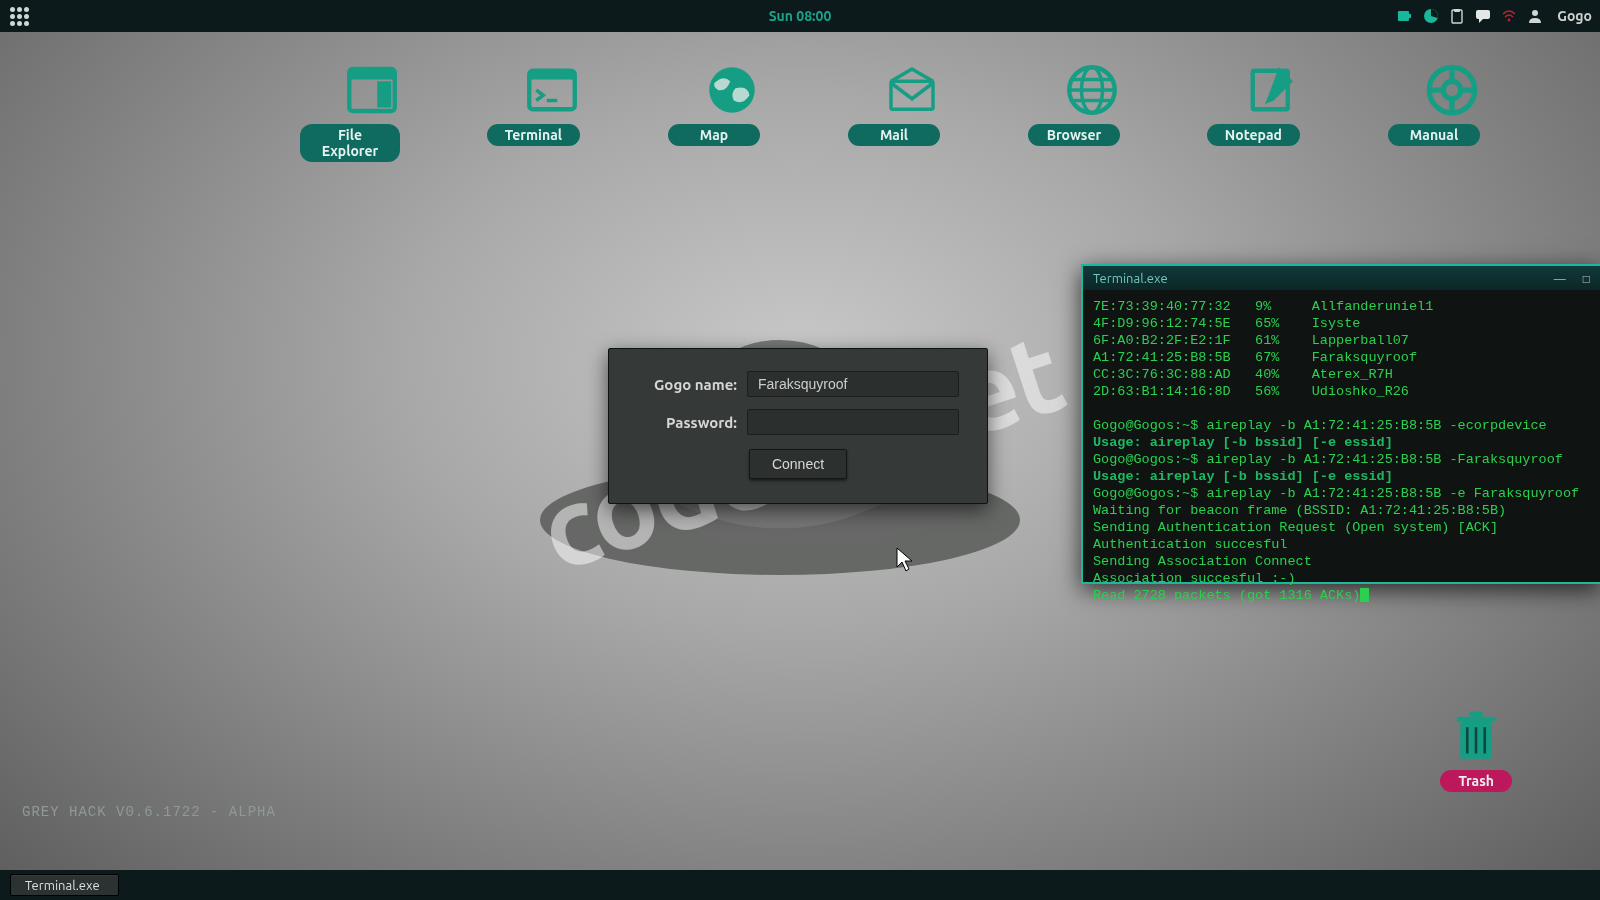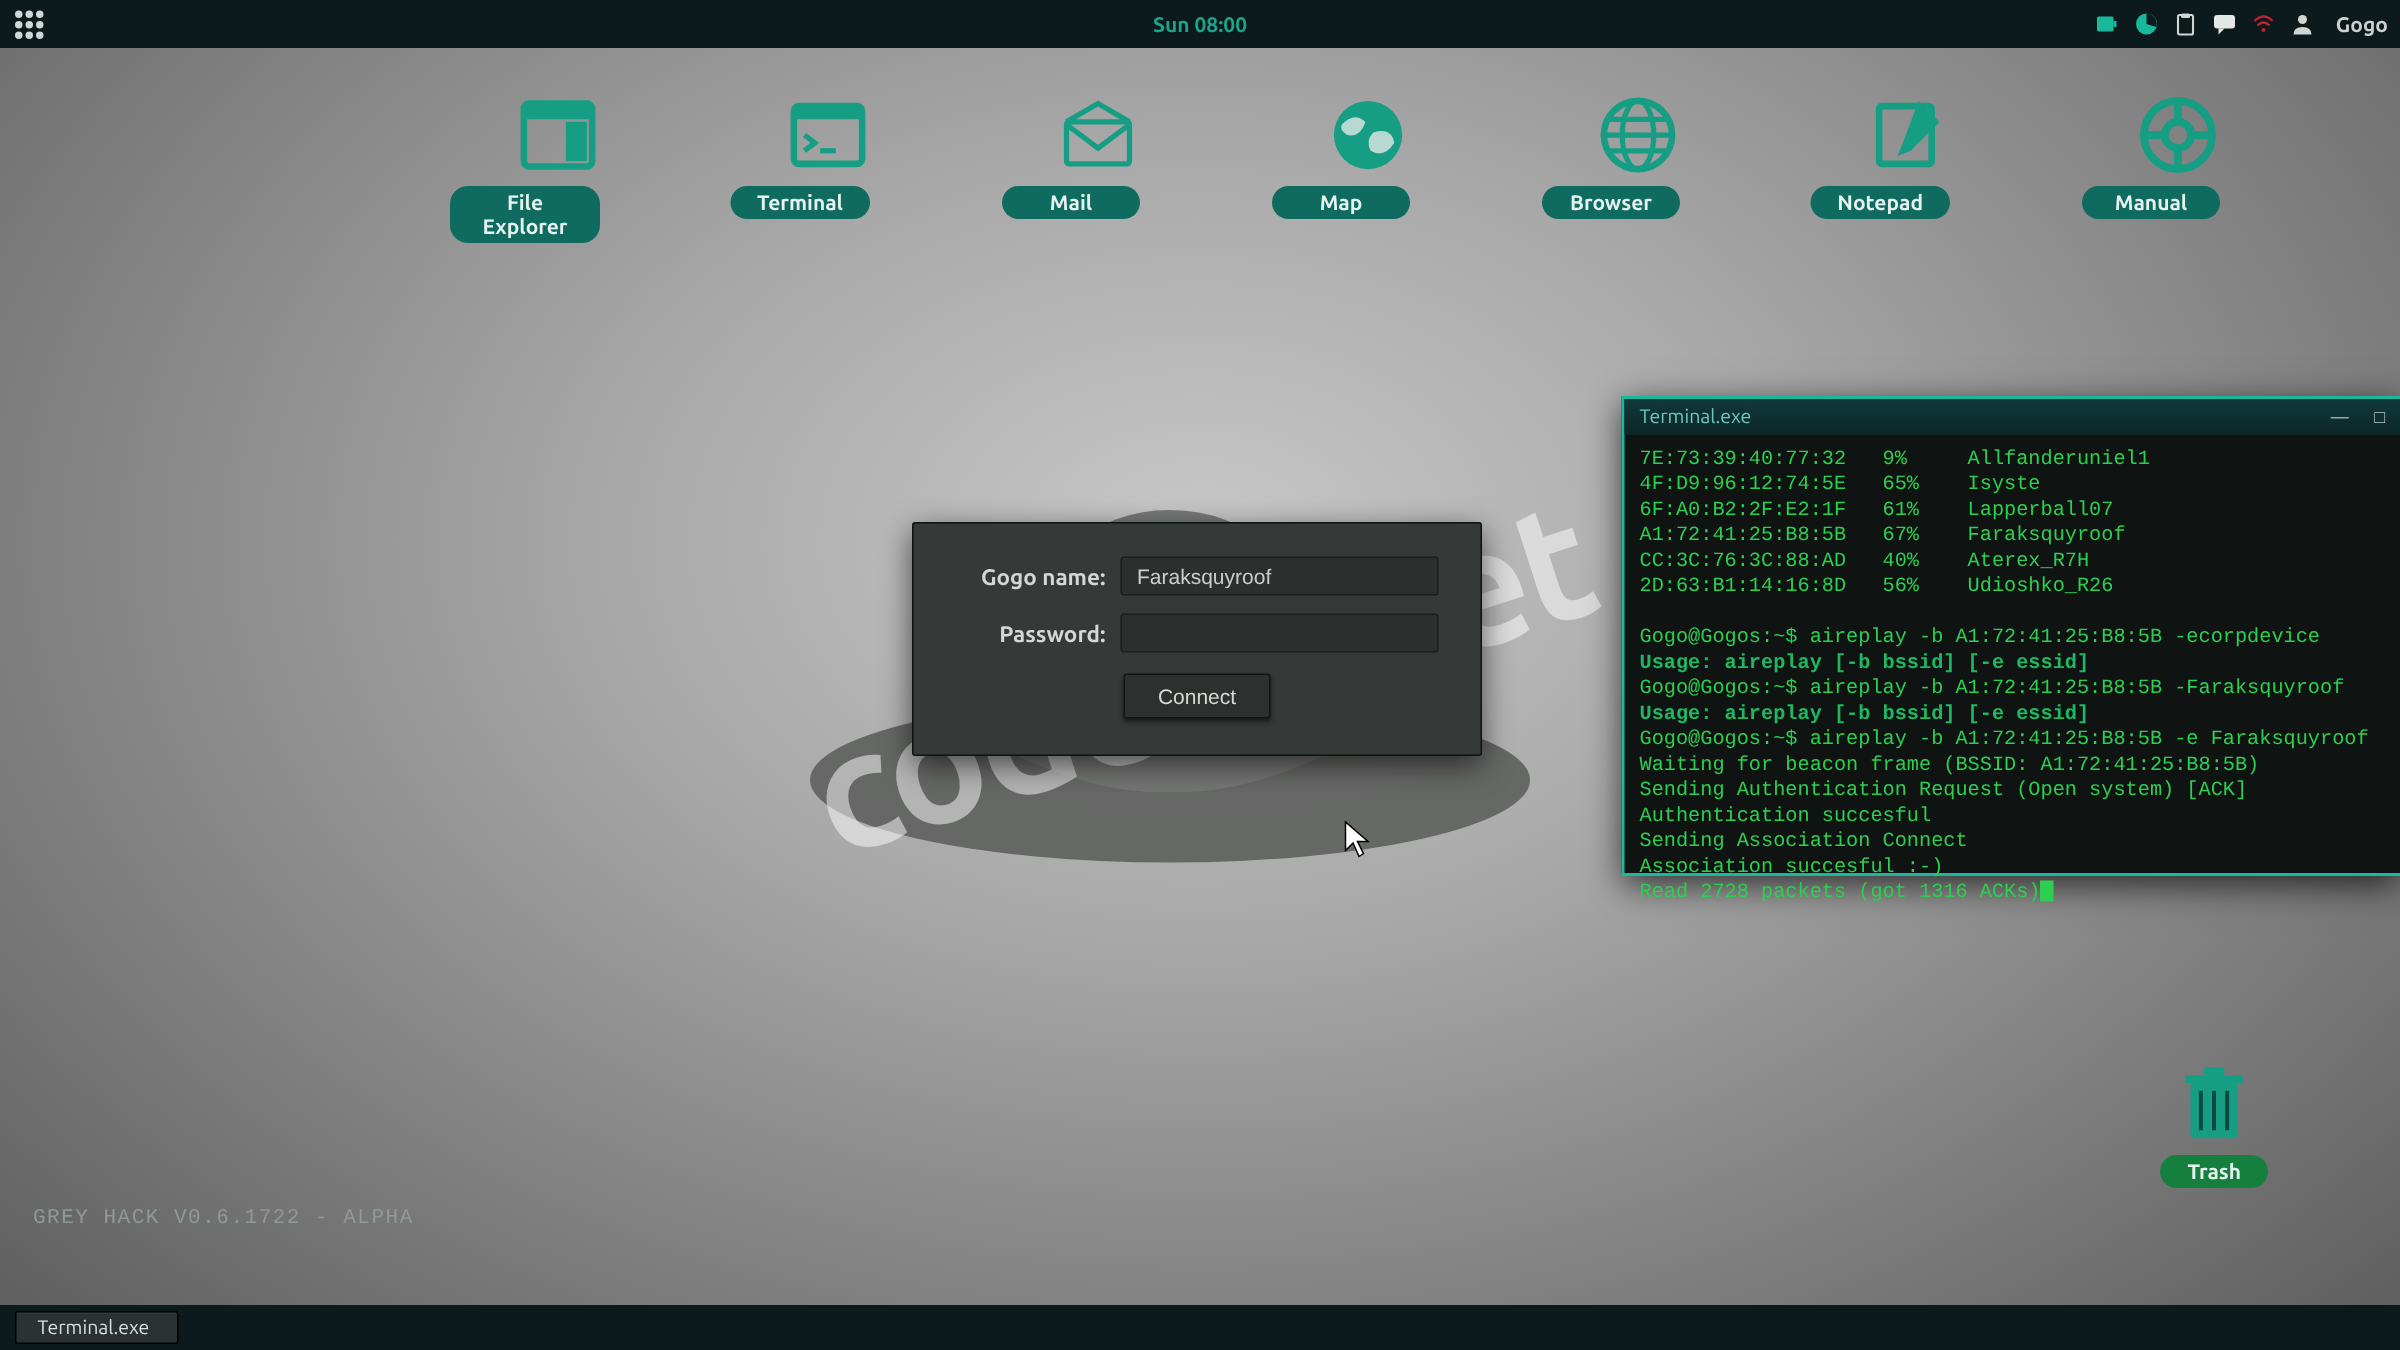--- a/index.html
+++ b/index.html
@@ -45,21 +45,21 @@
   .term-win { position:absolute; left:1081px; top:264px; width:519px; height:320px; background:#0f1413; border:2px solid #1bb89c; border-right:none; box-shadow:0 6px 22px rgba(0,0,0,0.7);}
   .term-title { height:24px; background:linear-gradient(#10393a,#0c2627); color:#6fcabb; font-size:13px; display:flex; align-items:center; justify-content:space-between; padding:0 10px;}
   .term-title .controls span { margin-left:14px; color:#b8c4c1; font-size:12px; cursor:pointer;}
   .term-body { padding:8px 10px; font-family: 'Consolas','Courier New',monospace; font-size:13.5px; line-height:17px; color:#2ccf4f; white-space:pre; overflow:hidden;}
   .term-body .usage { color:#1fb862; font-weight:700;}
   .term-body .normal { color:#2ccf4f;}
   .term-body .cursor { display:inline-block; width:9px; height:14px; background:#2ccf4f; vertical-align:middle;}
   
   .trash { position:absolute; right:88px; bottom:108px; display:flex; flex-direction:column; align-items:center;}
   .trash svg { width:56px; height:56px;}
-  .trash .label { margin-top:6px; background:#15803d; color:#e6f2ef; font-size:14px; padding:3px 18px; border-radius:12px; font-weight:600;}
+  .trash .label { margin-top:6px; background:#be185d; color:#e6f2ef; font-size:14px; padding:3px 18px; border-radius:12px; font-weight:600;}
   
   .version { position:absolute; left:22px; bottom:80px; color:#8f9a97; font-family:'Courier New',monospace; font-size:14px; letter-spacing:1px;}
   
   .taskbar { position:absolute; left:0; right:0; bottom:0; height:30px; background:#0c1a1b; display:flex; align-items:center; padding-left:10px;}
   .task-item { background:#2a3332; border:1px solid #000; padding:3px 18px 3px 14px; font-size:13px; color:#dedede; border-radius:2px; box-shadow: inset 0 1px 0 rgba(255,255,255,0.05);}
   
   .cursor-arrow { position:absolute; left:896px; top:547px; pointer-events:none;}
 </style>
 </head>
 <body>
@@ -125,36 +125,36 @@
           <rect x="6" y="10" width="52" height="10" fill="#169e85"></rect>
           <path d="M14 32 L22 38 L14 44" stroke="#169e85" stroke-width="4" fill="none"></path>
           <line x1="26" y1="44" x2="38" y2="44" stroke="#169e85" stroke-width="4"></line>
         </svg>
       </div>
     <div class="label">Terminal</div>
   </div>
   <div class="desk-icon">
     <div class="glyph">
         <svg viewBox="0 0 64 64">
+          <circle cx="32" cy="32" r="26" fill="#169e85"></circle>
+          <path d="M20 18 Q28 14 34 22 Q30 32 22 30 Q16 26 20 18 M38 34 Q48 30 50 40 Q44 50 36 46 Q32 40 38 34" fill="#0c1a1b" opacity="0.0"></path>
+          <path d="M12 24 Q22 14 30 22 Q26 34 16 32 Q10 28 12 24 M36 30 Q50 26 52 38 Q44 50 34 44 Q30 36 36 30" fill="#b7d9d1"></path>
+        </svg>
+      </div>
+    <div class="label">Map</div>
+  </div>
+  <div class="desk-icon">
+    <div class="glyph">
+        <svg viewBox="0 0 64 64">
           <rect x="8" y="22" width="48" height="32" rx="2" fill="none" stroke="#169e85" stroke-width="4"></rect>
           <path d="M8 22 L32 8 L56 22" fill="none" stroke="#169e85" stroke-width="4"></path>
           <path d="M8 24 L32 42 L56 24" fill="none" stroke="#169e85" stroke-width="4"></path>
         </svg>
       </div>
     <div class="label">Mail</div>
-  </div>
-  <div class="desk-icon">
-    <div class="glyph">
-        <svg viewBox="0 0 64 64">
-          <circle cx="32" cy="32" r="26" fill="#169e85"></circle>
-          <path d="M20 18 Q28 14 34 22 Q30 32 22 30 Q16 26 20 18 M38 34 Q48 30 50 40 Q44 50 36 46 Q32 40 38 34" fill="#0c1a1b" opacity="0.0"></path>
-          <path d="M12 24 Q22 14 30 22 Q26 34 16 32 Q10 28 12 24 M36 30 Q50 26 52 38 Q44 50 34 44 Q30 36 36 30" fill="#b7d9d1"></path>
-        </svg>
-      </div>
-    <div class="label">Map</div>
   </div>
   <div class="desk-icon">
     <div class="glyph">
         <svg viewBox="0 0 64 64">
           <circle cx="32" cy="32" r="26" fill="none" stroke="#169e85" stroke-width="5"></circle>
           <ellipse cx="32" cy="32" rx="12" ry="26" fill="none" stroke="#169e85" stroke-width="4"></ellipse>
           <line x1="6" y1="32" x2="58" y2="32" stroke="#169e85" stroke-width="4"></line>
           <line x1="10" y1="20" x2="54" y2="20" stroke="#169e85" stroke-width="4"></line>
           <line x1="10" y1="44" x2="54" y2="44" stroke="#169e85" stroke-width="4"></line>
         </svg>

